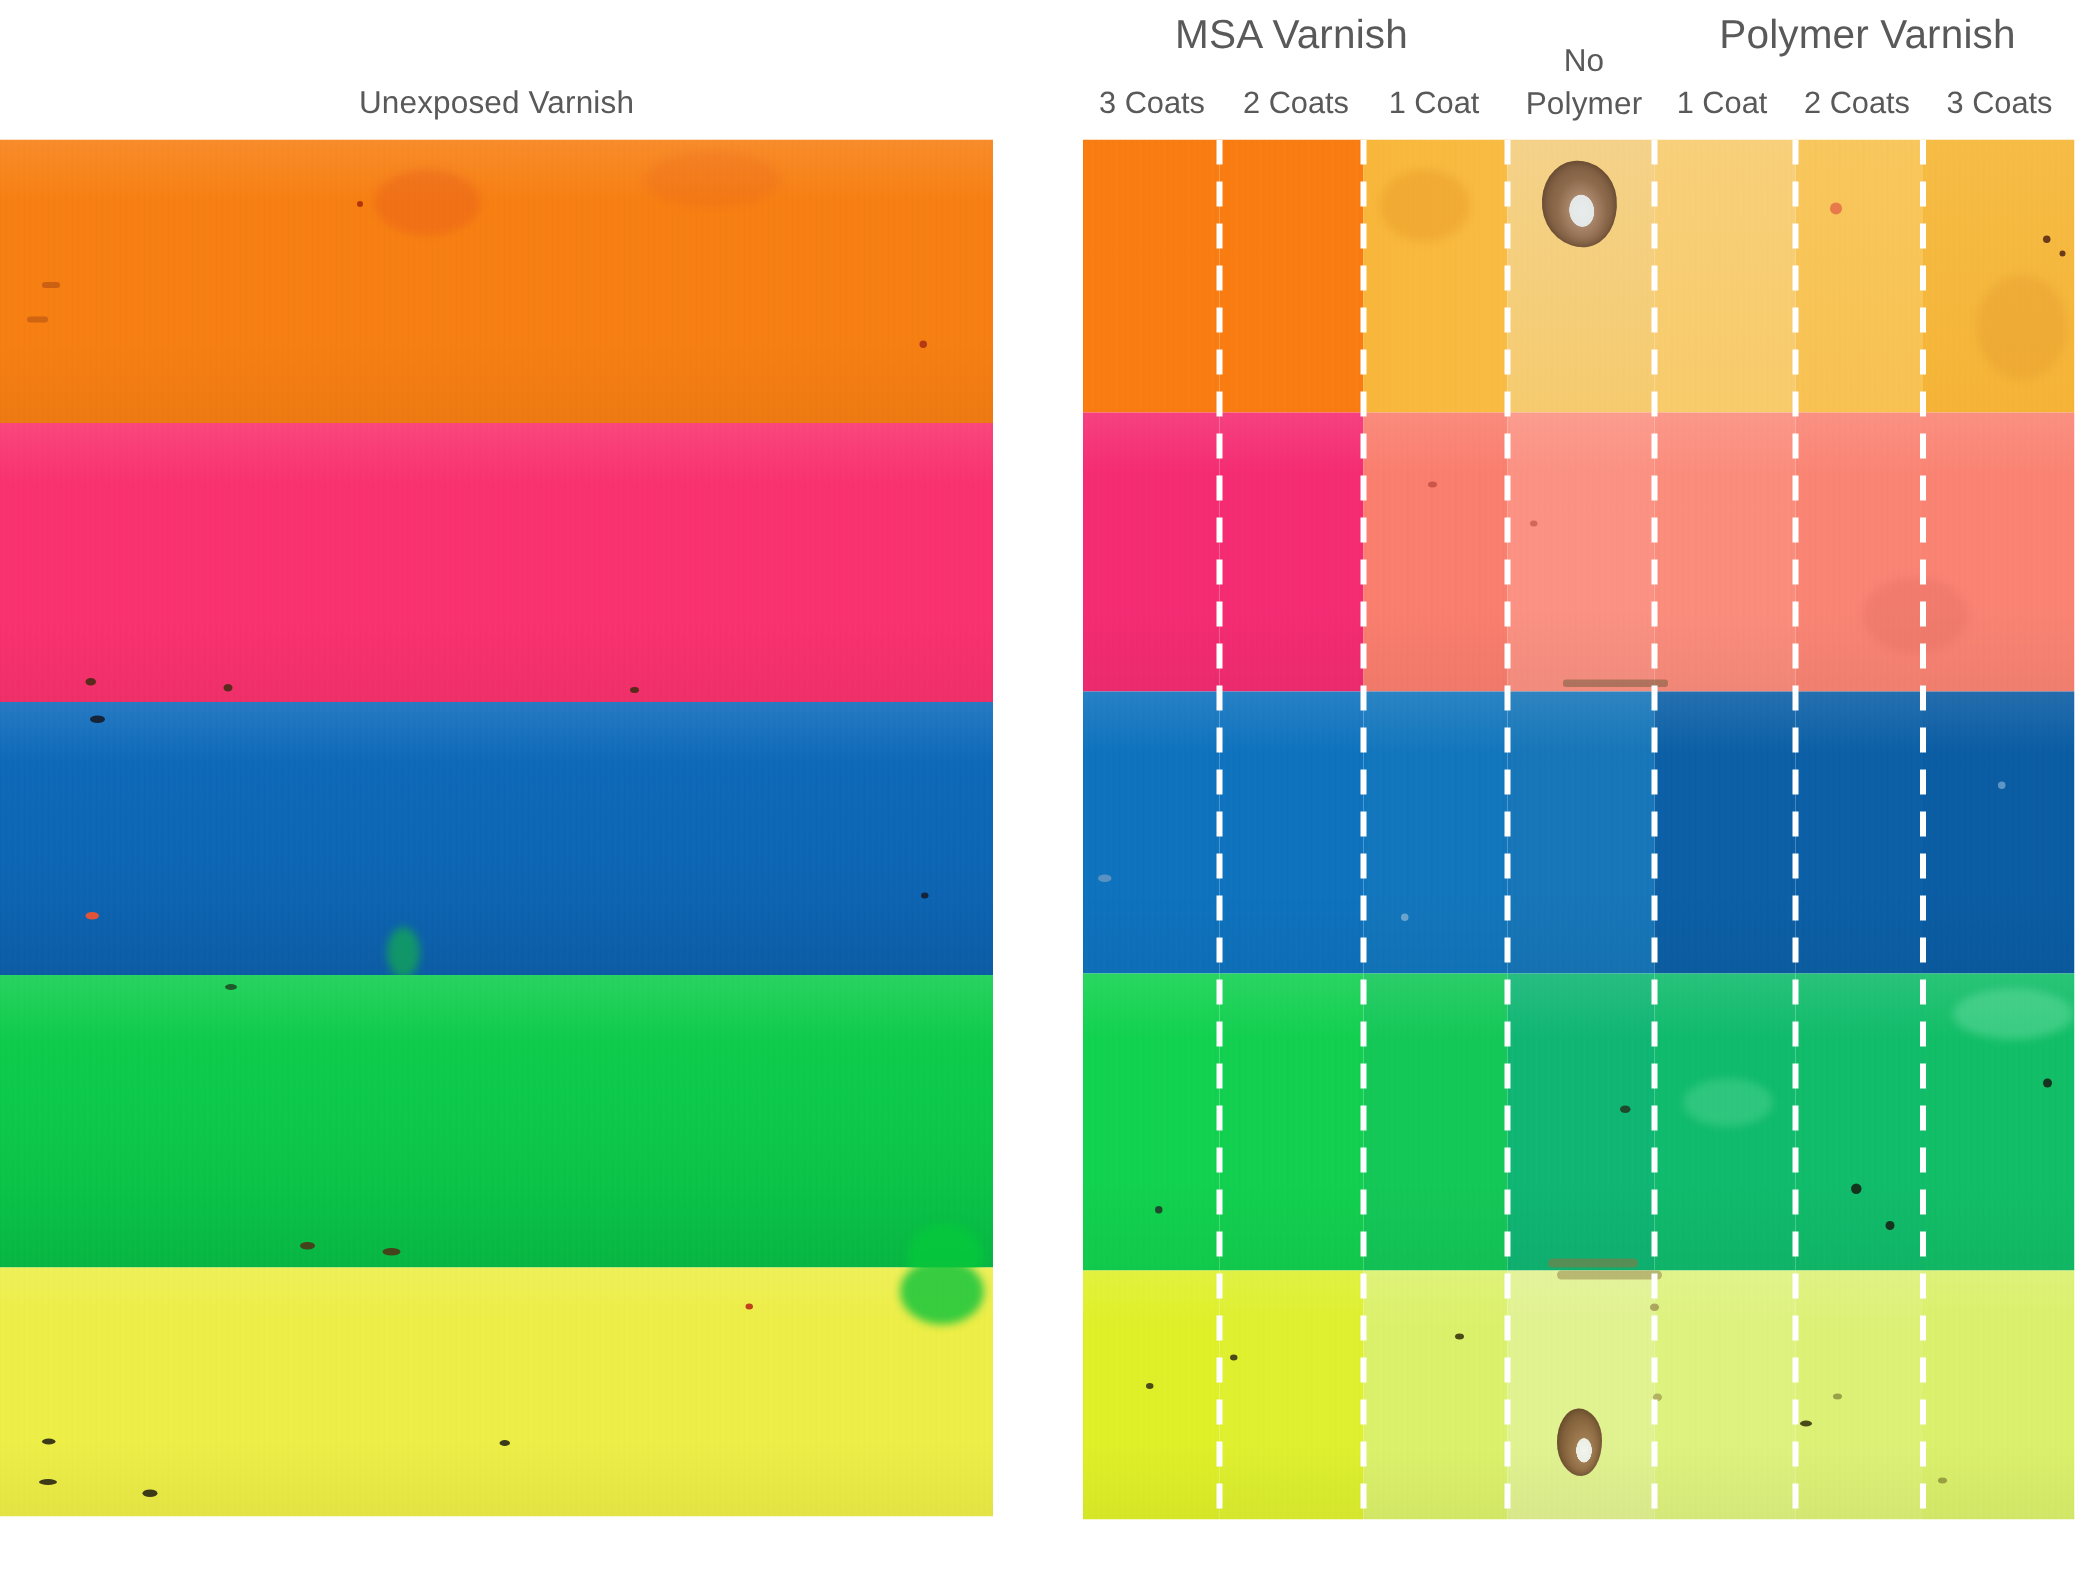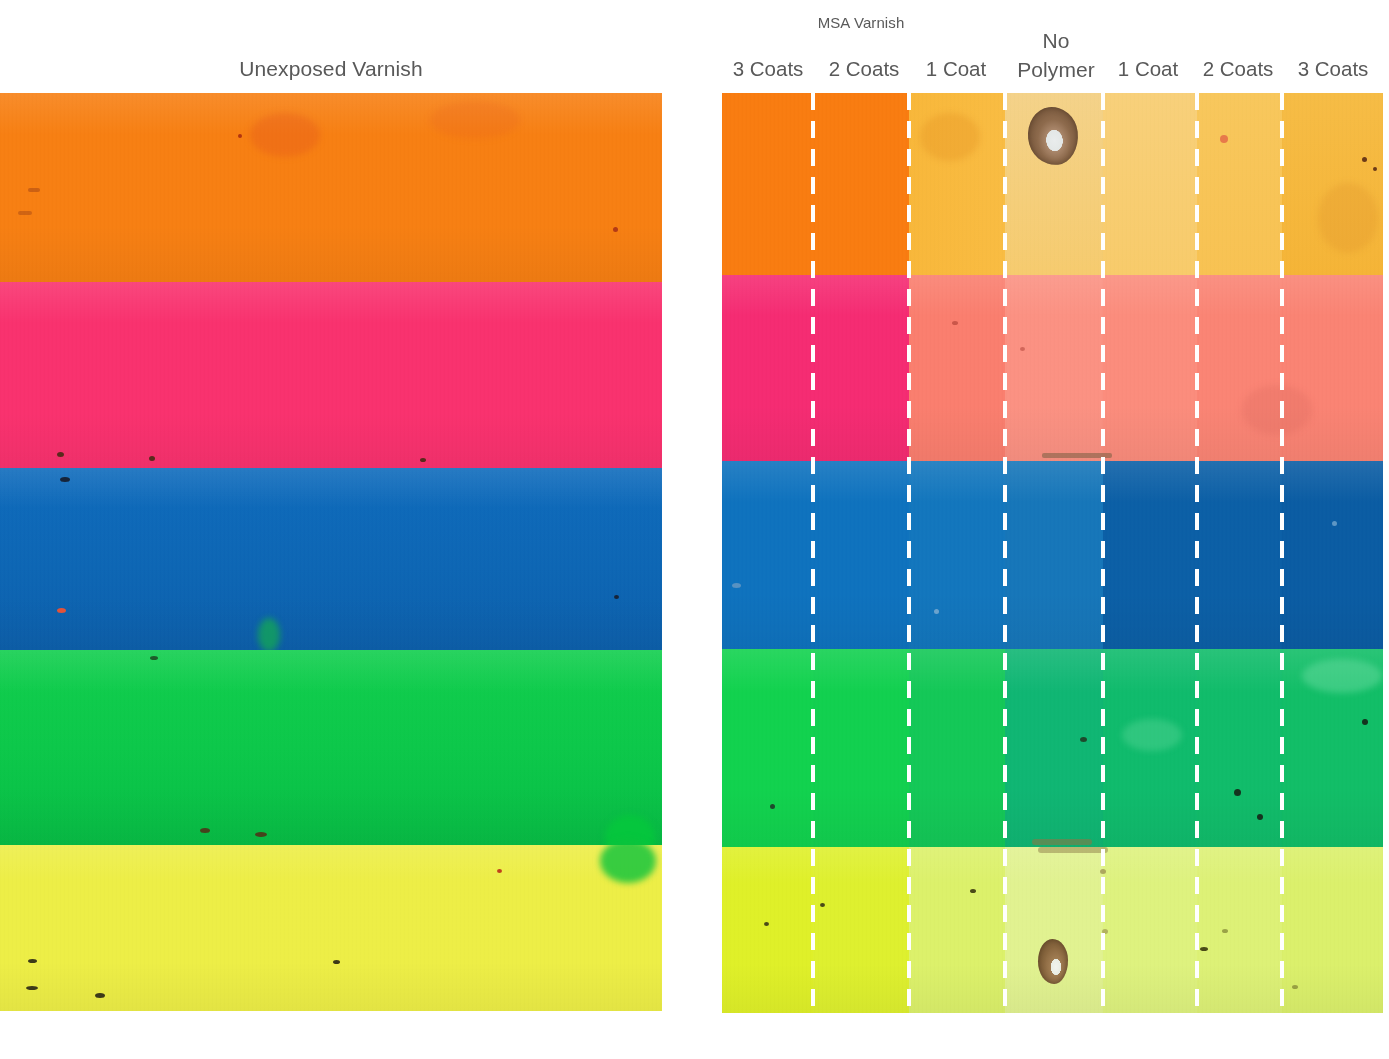--- a/index.html
+++ b/index.html
@@ -25,21 +25,21 @@
   
   .label {
     position: absolute;
     color: #595959;
     font-size: 21px;
     line-height: 26px;
     text-align: center;
     white-space: pre-line;
     letter-spacing: 0.1px;
   }
-  .label.group { font-size: 15px; }
+  .label.group { font-size: 27px; }
 
   #lbl-unexposed {
     left: 0px;
     top: 56px;
     width: 662px;
   }
   #lbl-msa-group {
     left: 747px;
     top: 10px;
     width: 228px;
@@ -193,20 +193,21 @@
 </style>
 </head>
 <body>
 
 <div class="figure-root">
 
   <div class="label" id="lbl-unexposed">Unexposed Varnish</div>
 
   <div class="label group" id="lbl-msa-group">MSA Varnish</div>
 
+  <div class="label group" id="lbl-poly-group">Polymer Varnish</div>
 
   <div class="label" id="lbl-no-varnish">No
 Polymer</div>
 
   <div class="coats-cell" style="left:708px;width:120px;">3 Coats</div>
   <div class="coats-cell" style="left:804px;width:120px;">2 Coats</div>
   <div class="coats-cell" style="left:901px;width:110px;">1 Coat</div>
   <div class="coats-cell" style="left:1093px;width:110px;">1 Coat</div>
   <div class="coats-cell" style="left:1178px;width:120px;">2 Coats</div>
   <div class="coats-cell" style="left:1273px;width:120px;">3 Coats</div>

